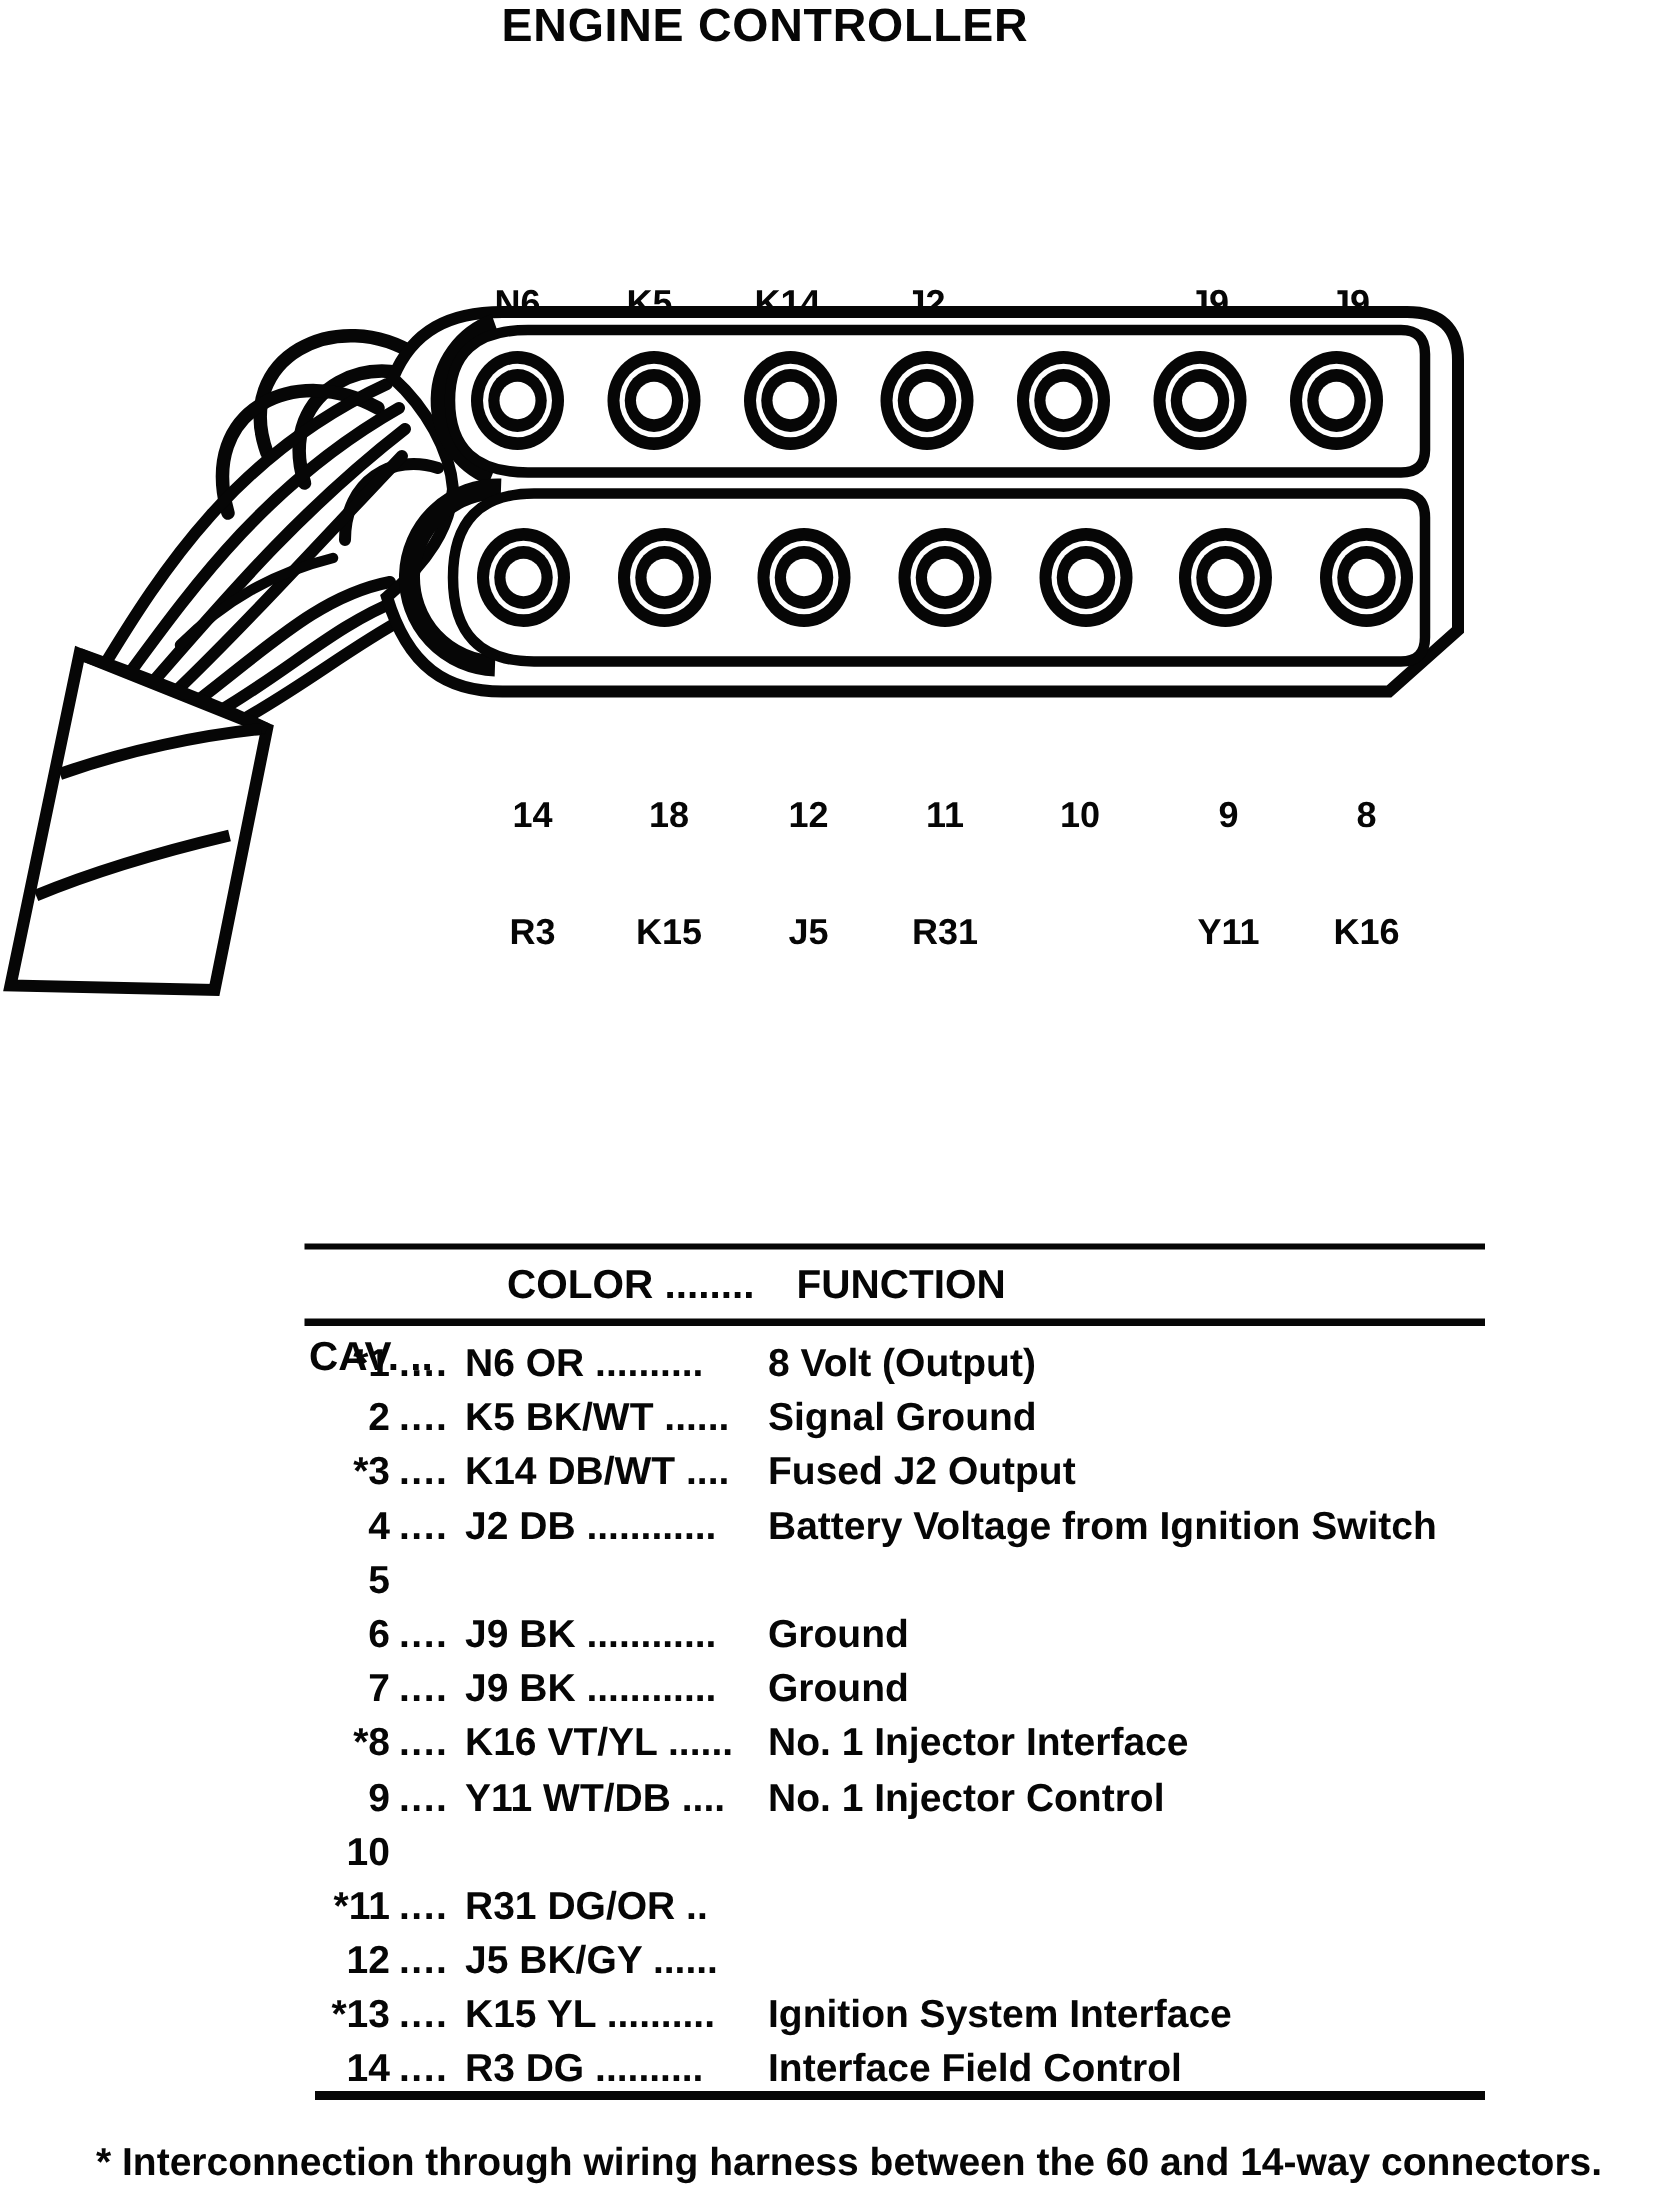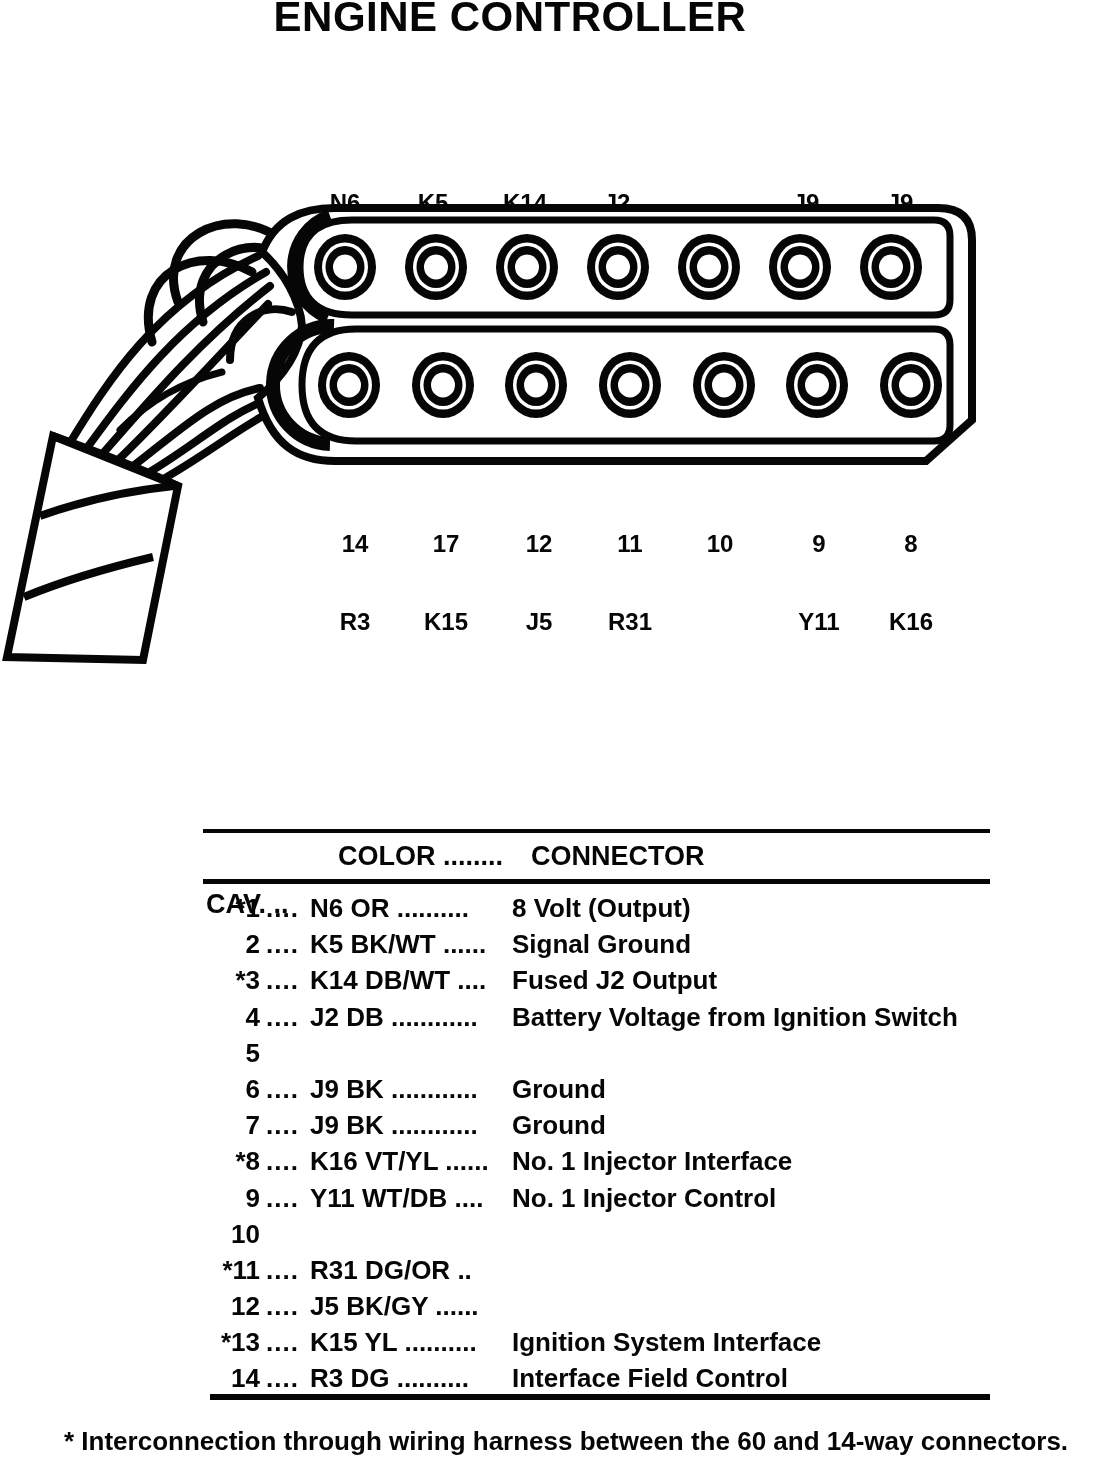--- a/index.html
+++ b/index.html
@@ -2,21 +2,21 @@
 <html><head>
 <meta charset="utf-8">
 <style>
   html,body{margin:0;padding:0;background:#fff;}
   .page{
     position:relative;width:1120px;height:1468px;background:#fff;overflow:hidden;
     font-family:"Liberation Sans", sans-serif;color:#060606;
   }
   
   .title{position:absolute;top:0;left:0;width:1020px;text-align:center;
-    font-size:42px;font-weight:700;line-height:33px;letter-spacing:.5px;}
+    font-size:31px;font-weight:700;line-height:33px;letter-spacing:.5px;}
   
   .pinlabel{position:absolute;transform:translateX(-50%);text-align:center;
     font-size:24px;font-weight:700;line-height:26px;min-height:52px;white-space:pre;}
   .pinlabel div{min-height:26px;}
   
   .connector-svg{position:absolute;left:0;top:190px;width:1010px;height:480px;}
   
   .rule{position:absolute;background:#060606;}
   .thead{position:absolute;left:203px;top:841px;width:790px;height:38px;
     font-size:27px;font-weight:700;}
@@ -66,21 +66,21 @@
   <div class="pinlabel" style="left:900px;top:138px;">
     <div>J9</div>
     <div>7</div>
   </div>
 
   <div class="pinlabel" style="left:355px;top:479px;">
     <div>14</div>
     <div>R3</div>
   </div>
   <div class="pinlabel" style="left:446px;top:479px;">
-    <div>17</div>
+    <div>18</div>
     <div>K15</div>
   </div>
   <div class="pinlabel" style="left:539px;top:479px;">
     <div>12</div>
     <div>J5</div>
   </div>
   <div class="pinlabel" style="left:630px;top:479px;">
     <div>11</div>
     <div>R31</div>
   </div>
@@ -157,21 +157,21 @@
     <use href="#term" transform="translate(911,385)"></use>
   </svg>
 
   <div class="rule" style="left:203px;top:829px;width:787px;height:4px;"></div>
   <div class="rule" style="left:203px;top:879px;width:787px;height:5px;"></div>
   <div class="rule" style="left:210px;top:1394px;width:780px;height:6px;"></div>
 
   <div class="thead">
     <span style="left:3px;margin-top:48px;">CAV. ..</span>
     <span style="left:135px;">COLOR ........</span>
-    <span style="left:328px;">CONNECTOR</span>
+    <span style="left:328px;">FUNCTION</span>
   </div>
 
   <div class="trows">
     <div class="trow">
       <span class="cav">*1</span><span class="d1">....</span><span class="col"><span>N6 OR</span> <span>..........</span></span><span class="fun">8 Volt (Output)</span>
     </div>
     <div class="trow">
       <span class="cav">2</span><span class="d1">....</span><span class="col"><span>K5 BK/WT</span> <span>......</span></span><span class="fun">Signal Ground</span>
     </div>
     <div class="trow">

